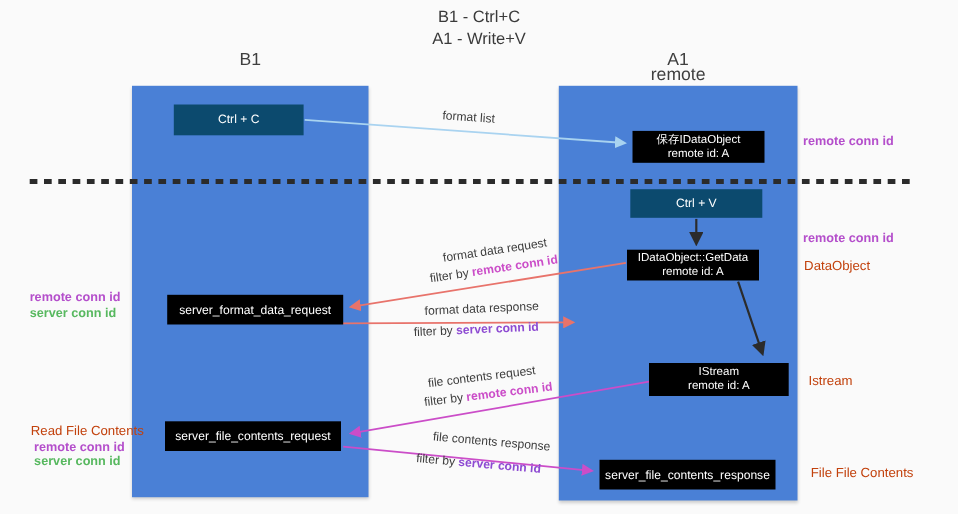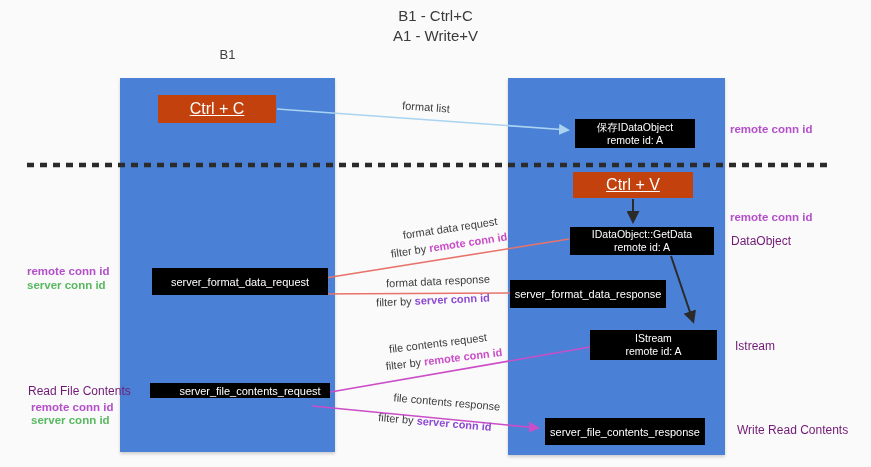--- a/index.html
+++ b/index.html
@@ -5,65 +5,65 @@
   html,body { margin:0; padding:0; }
   body { font-family: "Liberation Sans", sans-serif; background:#fafafa; }
   #canvas { position:relative; width:871px; height:467px; background:#fafafa; overflow:hidden; }
 
   .abs { position:absolute; }
 
   
   #title { left:0; top:6px; width:871px; text-align:center; font-size:15px; line-height:20px; color:#3a3a3a; }
 
   
-  .col-hdr { font-size:13px; line-height:14px; color:#3f3f3f; text-align:center; }
+  .col-hdr { font-size:16px; line-height:14px; color:#3f3f3f; text-align:center; }
   #hdr-left { left:120px; top:48px; width:215px; }
   #hdr-right { left:508px; top:48px; width:217px; }
 
   
   .column { background:#4a80d6; box-shadow:0 2px 3px rgba(0,0,0,0.18); }
   #col-left { left:120px; top:78px; width:215px; height:374px; }
   #col-right { left:508px; top:78px; width:217px; height:377px; }
 
   
   #arrows { left:0; top:0; width:871px; height:467px; pointer-events:none; }
 
   
   .box { display:flex; flex-direction:column; align-items:center; justify-content:center;
          color:#fff; text-align:center; white-space:nowrap; }
-  .green { background:#c2410c; font-size:16px;text-decoration:underline; }
+  .green { background:#0c4a6e; font-size:11px; }
   .orange { background:#000000; font-size:11px; }
   .two-line { font-size:10.5px; line-height:13px; }
   #box-ctrl-c   { left:158px; top:95px;  width:118px; height:28px; }
   #box-save     { left:575px; top:119px; width:120px; height:29px; }
   #box-ctrl-v   { left:573px; top:172px; width:120px; height:26px; }
-  #box-getdata  { left:570px; top:227px; width:144px; height:28px; }
-  #box-fmt-req  { left:152px; top:268px; width:176px; height:27px; }
+  #box-getdata  { left:570px; top:227px; width:120px; height:28px; }
+  #box-fmt-req  { left:152px; top:268px; width:160px; height:27px; }
   #box-fmt-resp { left:510px; top:280px; width:156px; height:28px; }
   #box-istream  { left:590px; top:330px; width:127px; height:30px; }
-  #box-file-req { left:150px; top:383px; width:160px; height:15px;padding-left:20px; }
+  #box-file-req { left:150px; top:383px; width:160px; height:27px; }
   #box-file-resp{ left:545px; top:418px; width:160px; height:27px; }
 
   
   .al { font-size:11px; color:#3c3c3c; white-space:nowrap; text-align:center; transform-origin:center; }
   #al-format-list { left:384px; top:101px; width:84px;  transform:rotate(4deg); }
   #al-fdr   { left:389px; top:222px; width:122px; transform:rotate(-8.5deg); }
   #al-fbr1  { left:385px; top:239px; width:128px; transform:rotate(-8.5deg); }
   #al-fdresp{ left:378px; top:275px; width:120px; transform:rotate(-2.5deg); }
   #al-fbs1  { left:372px; top:294px; width:122px; transform:rotate(-2.5deg); }
   #al-fcr   { left:382px; top:337px; width:112px; transform:rotate(-7deg); }
   #al-fbr2  { left:380px; top:353px; width:128px; transform:rotate(-7deg); }
   #al-fcresp{ left:388px; top:396px; width:118px; transform:rotate(5deg); }
   #al-fbs2  { left:374px; top:416px; width:122px; transform:rotate(5deg); }
   .mag { color:#cb4dc8; font-weight:bold; }
   .vio { color:#8d4ad2; font-weight:bold; }
 
   
   .sl  { font-size:11.5px; font-weight:bold; white-space:nowrap; }
-  .sl-plain { font-size:12px; font-weight:normal; color:#701a75; white-space:nowrap; }
+  .sl-plain { font-size:12px; font-weight:normal; color:#c2410c; white-space:nowrap; }
   .purple { color:#b44ecb; }
   .greenlbl { color:#57b85f; }
   #ll-remote1 { left:27px;  top:265px; }
   #ll-server1 { left:27px;  top:279px; }
   #ll-read    { left:28px;  top:384px; }
   #ll-remote2 { left:31px;  top:401px; }
   #ll-server2 { left:31px;  top:414px; }
   #rl-remote1 { left:730px; top:123px; }
   #rl-remote2 { left:730px; top:211px; }
   #rl-dataobj { left:731px; top:234px; }
@@ -75,20 +75,24 @@
 
 <div id="canvas">
 
   <div id="title" class="abs">
     <div>B1 - Ctrl+C</div>
     <div>A1 - Write+V</div>
   </div>
 
   <div id="hdr-left" class="abs col-hdr">
     <div>B1</div>
+  </div>
+  <div id="hdr-right" class="abs col-hdr">
+    <div>A1</div>
+    <div>remote</div>
   </div>
 
   <div id="col-left" class="abs column"></div>
   <div id="col-right" class="abs column"></div>
 
   <svg id="arrows" class="abs" viewBox="0 0 871 467">
     <defs>
       <marker id="ah-blue" markerUnits="userSpaceOnUse" markerWidth="11" markerHeight="11" refX="9" refY="5.5" orient="auto">
           <path d="M0,0 L11,5.5 L0,11 Z" fill="#a9d3f0"></path>
         </marker>
@@ -122,23 +126,20 @@
   <div id="box-ctrl-v" class="abs box green">
     <span>Ctrl + V</span>
   </div>
   <div id="box-getdata" class="abs box orange two-line">
     <span>IDataObject::GetData</span>
     <span>remote id: A</span>
   </div>
   <div id="box-fmt-req" class="abs box orange">
     <span>server_format_data_request</span>
   </div>
-  <div id="box-fmt-resp" class="abs box orange">
-    <span>server_format_data_response</span>
-  </div>
   <div id="box-istream" class="abs box orange two-line">
     <span>IStream</span>
     <span>remote id: A</span>
   </div>
   <div id="box-file-req" class="abs box orange">
     <span>server_file_contents_request</span>
   </div>
   <div id="box-file-resp" class="abs box orange">
     <span>server_file_contents_response</span>
   </div>
@@ -168,15 +169,15 @@
   <div id="ll-remote1" class="abs sl purple">remote conn id</div>
   <div id="ll-server1" class="abs sl greenlbl">server conn id</div>
   <div id="ll-read" class="abs sl-plain">Read File Contents</div>
   <div id="ll-remote2" class="abs sl purple">remote conn id</div>
   <div id="ll-server2" class="abs sl greenlbl">server conn id</div>
 
   <div id="rl-remote1" class="abs sl purple">remote conn id</div>
   <div id="rl-remote2" class="abs sl purple">remote conn id</div>
   <div id="rl-dataobj" class="abs sl-plain">DataObject</div>
   <div id="rl-istream" class="abs sl-plain">Istream</div>
-  <div id="rl-write" class="abs sl-plain">Write Read Contents</div>
+  <div id="rl-write" class="abs sl-plain">File File Contents</div>
 
 </div>
 
 </body></html>

